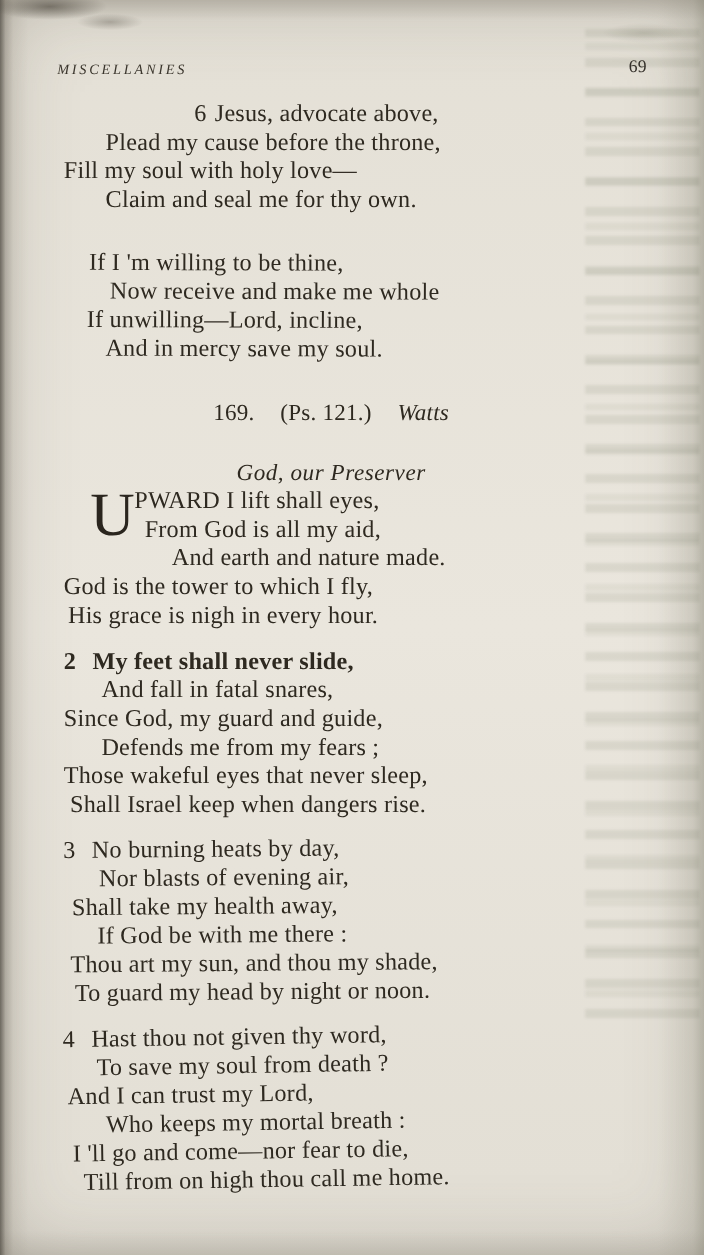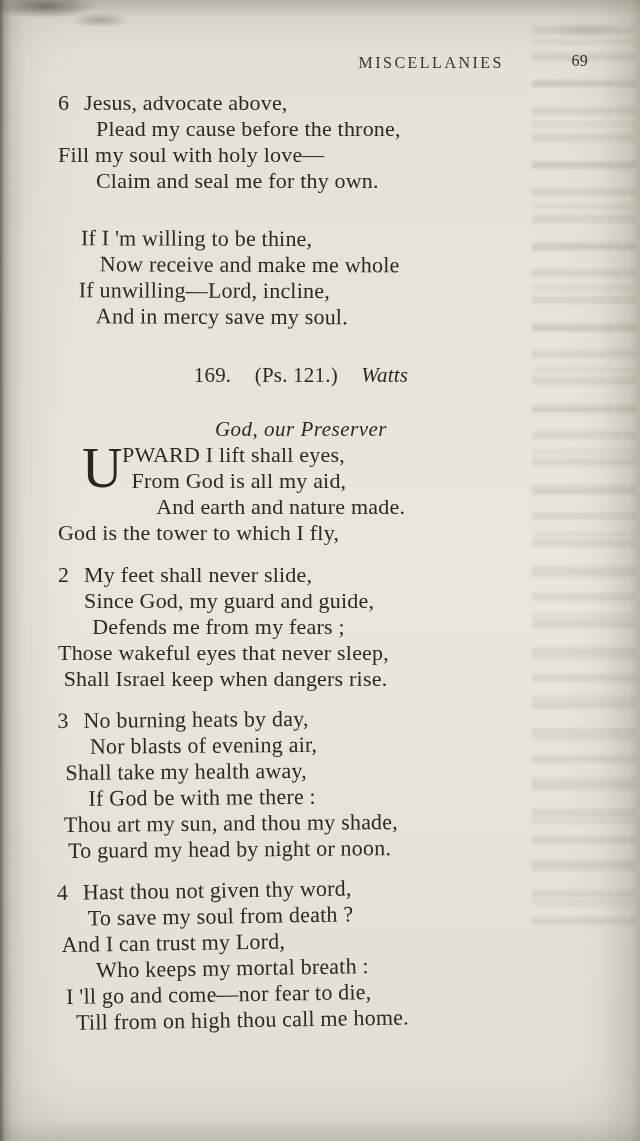--- a/index.html
+++ b/index.html
@@ -37,25 +37,26 @@
     line-height:26px;
     letter-spacing:.2px;
   }
   .pagehead{
     position:relative;
     height:28px;
     margin-bottom:12px;
   }
   .running{
     display:block;
-    text-align:right;
-    font-size:16px;
+    text-align:left;
+    font-size:13px;
     letter-spacing:2.5px;
     color:#3a352c;
     transform:translateX(-6px);
+    font-style:italic;
   }
   .pageno{
     position:absolute;right:-78px;top:-2px;
     font-size:16px;color:#34302a;
   }
   .stanza{margin-bottom:16px;}
   #continued .stanza{margin-bottom:32px;}
   .line{white-space:nowrap;}
   .stz-num{display:inline-block;width:26px;text-indent:0;}
   .dropcap{
@@ -94,21 +95,21 @@
   <div class="bleed"></div>
   <div class="content">
 
     <div class="pagehead">
       <span class="running">MISCELLANIES</span>
       <span class="pageno">69</span>
     </div>
 
     <div class="stanzas" id="continued">
         <div class="stanza">
-          <div class="line" style="text-indent: 0px;"><span class="stz-num">6</span>Jesus, advocate above,</div>
+          <div class="line" style="text-indent: 0px; text-align: center;"><span class="stz-num">6</span>Jesus, advocate above,</div>
           <div class="line" style="text-indent: 38px;">Plead my cause before the throne,</div>
           <div class="line" style="text-indent: 0px;">Fill my soul with holy love—</div>
           <div class="line" style="text-indent: 38px;">Claim and seal me for thy own.</div>
         </div>
         <div class="stanza">
           <div class="line" style="text-indent: 22.8px;">If I 'm willing to be thine,</div>
           <div class="line" style="text-indent: 41.8px;">Now receive and make me whole</div>
           <div class="line" style="text-indent: 20.9px;">If unwilling—Lord, incline,</div>
           <div class="line" style="text-indent: 38px;">And in mercy save my soul.</div>
         </div>
@@ -122,24 +123,26 @@
 
     <div class="hymn-title">God, our Preserver</div>
 
     <div class="stanzas hymn-stanzas" id="hymnbody">
         <div class="stanza has-dropcap">
           <span class="dropcap">U</span>
           <div class="line" style="text-indent: 0px;">PWARD I lift shall eyes,</div>
           <div class="line" style="text-indent: 9.5px;">From God is all my aid,</div>
           <div class="line" style="text-indent: 34.2px;">And earth and nature made.</div>
           <div class="line" style="text-indent: 0px;">God is the tower to which I fly,</div>
+          <div class="line" style="text-indent: 3.8px;">His grace is nigh in every hour.</div>
         </div>
         <div class="stanza">
-          <div class="line" style="text-indent: 0px;"><span class="stz-num">2</span>My feet shall never slide,</div>
-          <div class="line" style="text-indent: 0px; margin-left: 26px;">Since God, my guard and guide,</div>
+          <div class="line" style="text-indent: 0px; font-weight: bold;"><span class="stz-num">2</span>My feet shall never slide,</div>
+          <div class="line" style="text-indent: 34.2px;">And fall in fatal snares,</div>
+          <div class="line" style="text-indent: 0px;">Since God, my guard and guide,</div>
           <div class="line" style="text-indent: 34.2px;">Defends me from my fears ;</div>
           <div class="line" style="text-indent: 0px;">Those wakeful eyes that never sleep,</div>
           <div class="line" style="text-indent: 5.7px;">Shall Israel keep when dangers rise.</div>
         </div>
         <div class="stanza">
           <div class="line" style="text-indent: 0px;"><span class="stz-num">3</span>No burning heats by day,</div>
           <div class="line" style="text-indent: 32.3px;">Nor blasts of evening air,</div>
           <div class="line" style="text-indent: 7.6px;">Shall take my health away,</div>
           <div class="line" style="text-indent: 30.4px;">If God be with me there :</div>
           <div class="line" style="text-indent: 5.7px;">Thou art my sun, and thou my shade,</div>

